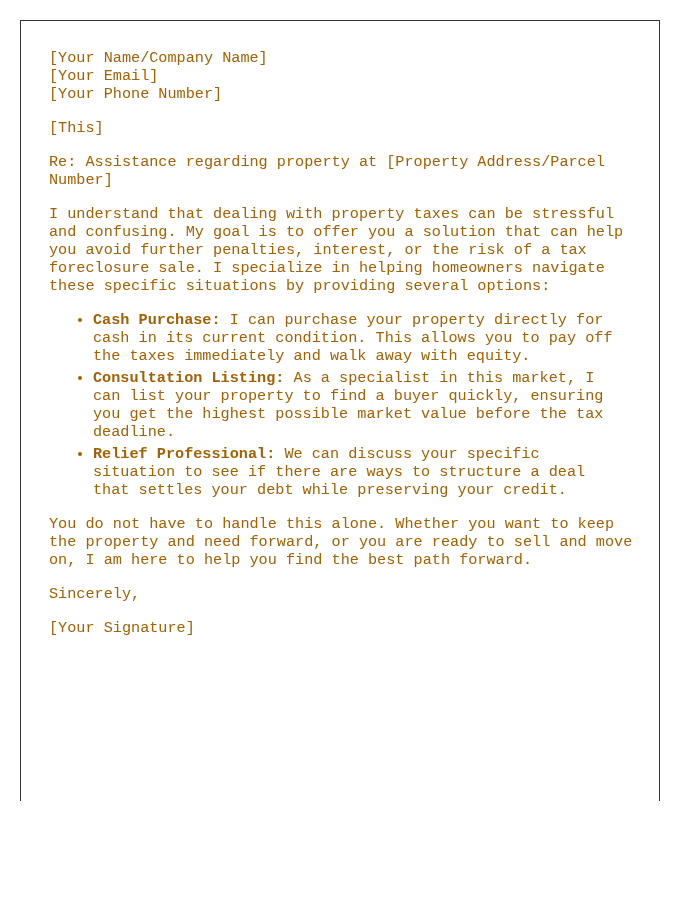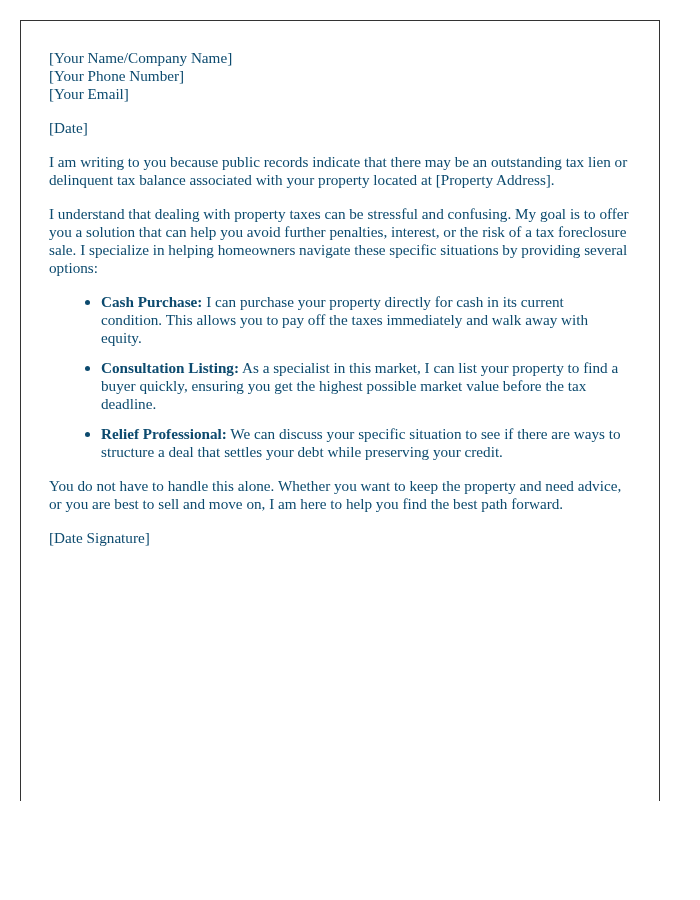--- a/index.html
+++ b/index.html
@@ -4,44 +4,45 @@
 <style>
   html, body { margin: 0; padding: 0; background: #ffffff; }
   body { width: 700px; height: 900px; position: relative; overflow: hidden; }
   .page {
     position: absolute; left: 20px; top: 20px; width: 640px; height: 781px;
     border-left: 1px solid #333; border-right: 1px solid #333; border-top: 1px solid #333;
     box-sizing: border-box; overflow: hidden;
   }
   .content {
     position: absolute; left: 28px; top: 28px; width: 585px;
-    font-family: Liberation Serif, serif; font-size: 15.2px; line-height: 18px; color: #0c4a6e;
+    font-family: Liberation Mono, monospace; font-size: 15.2px; line-height: 18px; color: #a16207;
   }
   .block { margin: 0 0 16px 0; }
   .line { display: block; }
   ul { margin: 0 0 16px 0; padding-left: 40px; }
-  li { margin: 12px; }
+  li { margin: 4px; }
   b { font-weight: bold; }
 </style>
 </head>
 <body>
 
 <div class="page">
   <div class="content">
     <div class="block">
       <span class="line">[Your Name/Company Name]</span>
+      <span class="line">[Your Email]</span>
       <span class="line">[Your Phone Number]</span>
-      <span class="line">[Your Email]</span>
     </div>
-    <div class="block">[Date]</div>
+    <div class="block">[This]</div>
     <div class="block">
     </div>
-    <div class="block">I am writing to you because public records indicate that there may be an outstanding tax lien or delinquent tax balance associated with your property located at [Property Address].</div>
+    <div class="block">Re: Assistance regarding property at [Property Address/Parcel Number]</div>
     <div class="block">I understand that dealing with property taxes can be stressful and confusing. My goal is to offer you a solution that can help you avoid further penalties, interest, or the risk of a tax foreclosure sale. I specialize in helping homeowners navigate these specific situations by providing several options:</div>
     <ul>
       <li><b>Cash Purchase:</b><span> I can purchase your property directly for cash in its current condition. This allows you to pay off the taxes immediately and walk away with equity.</span></li>
       <li><b>Consultation Listing:</b><span> As a specialist in this market, I can list your property to find a buyer quickly, ensuring you get the highest possible market value before the tax deadline.</span></li>
       <li><b>Relief Professional:</b><span> We can discuss your specific situation to see if there are ways to structure a deal that settles your debt while preserving your credit.</span></li>
     </ul>
-    <div class="block">You do not have to handle this alone. Whether you want to keep the property and need advice, or you are best to sell and move on, I am here to help you find the best path forward.</div>
-    <div class="block">[Date Signature]</div>
+    <div class="block">You do not have to handle this alone. Whether you want to keep the property and need forward, or you are ready to sell and move on, I am here to help you find the best path forward.</div>
+    <div class="block">Sincerely,</div>
+    <div class="block">[Your Signature]</div>
   </div>
 </div>
 
 </body></html>

